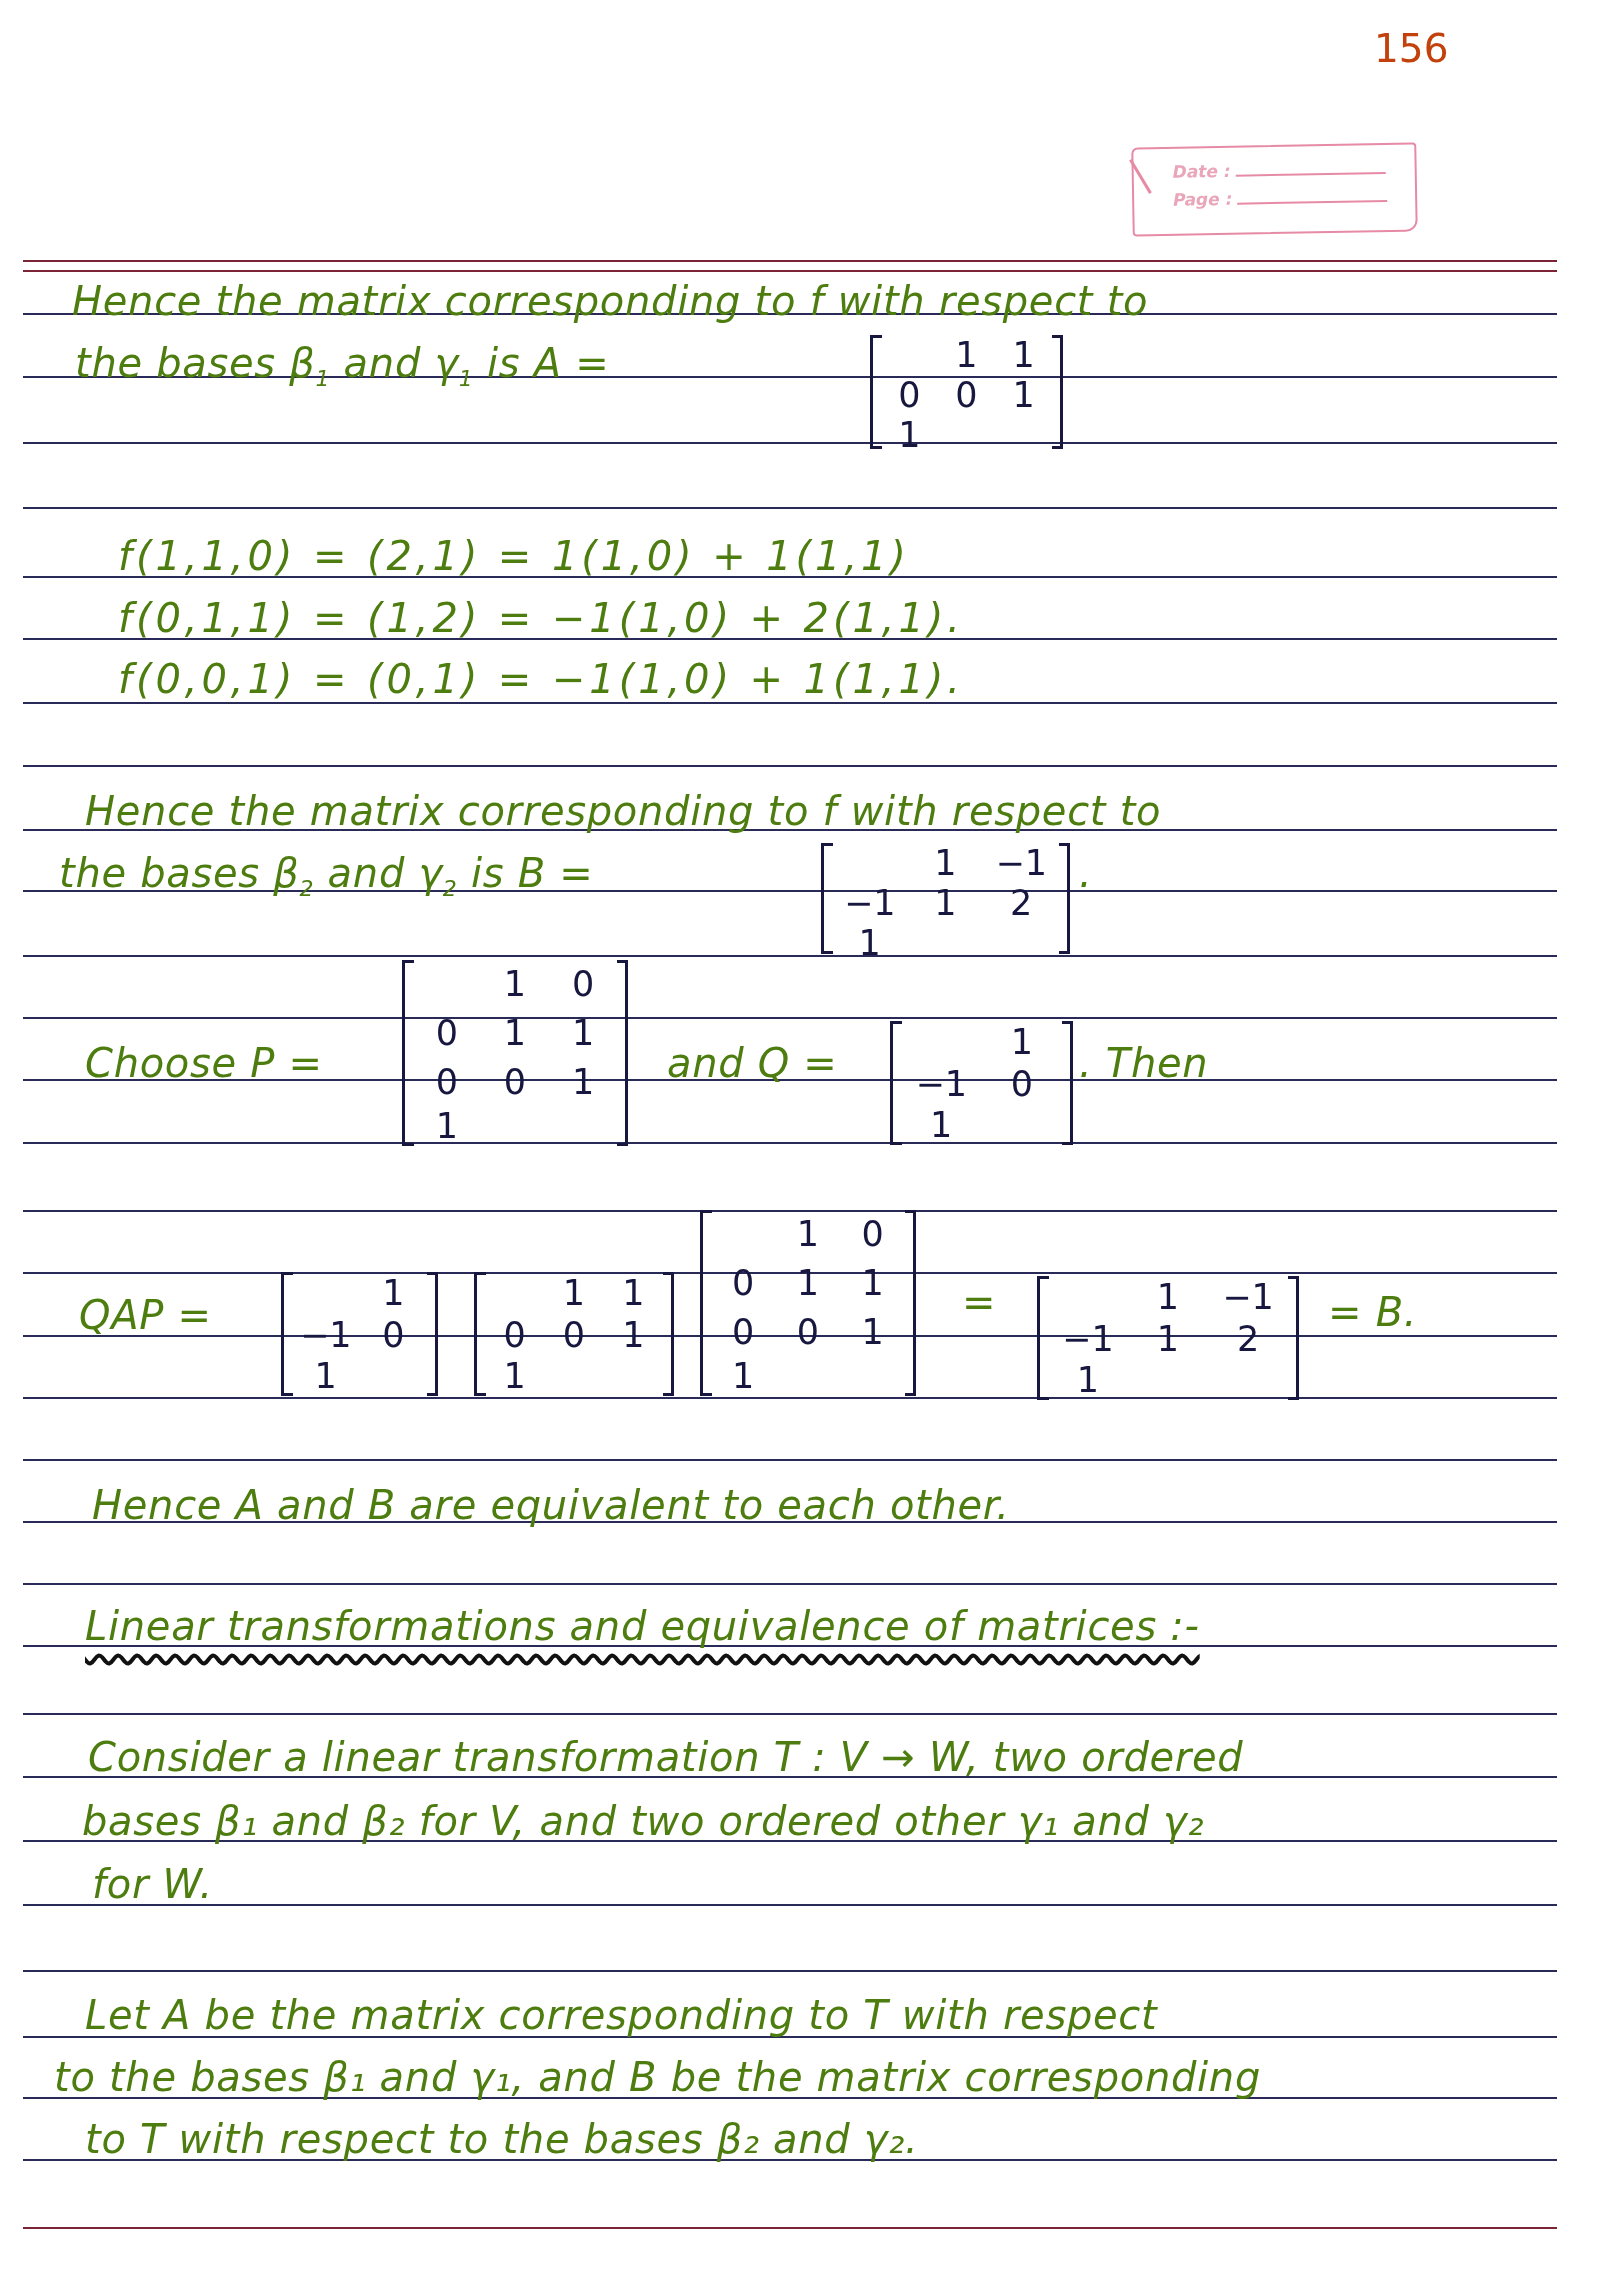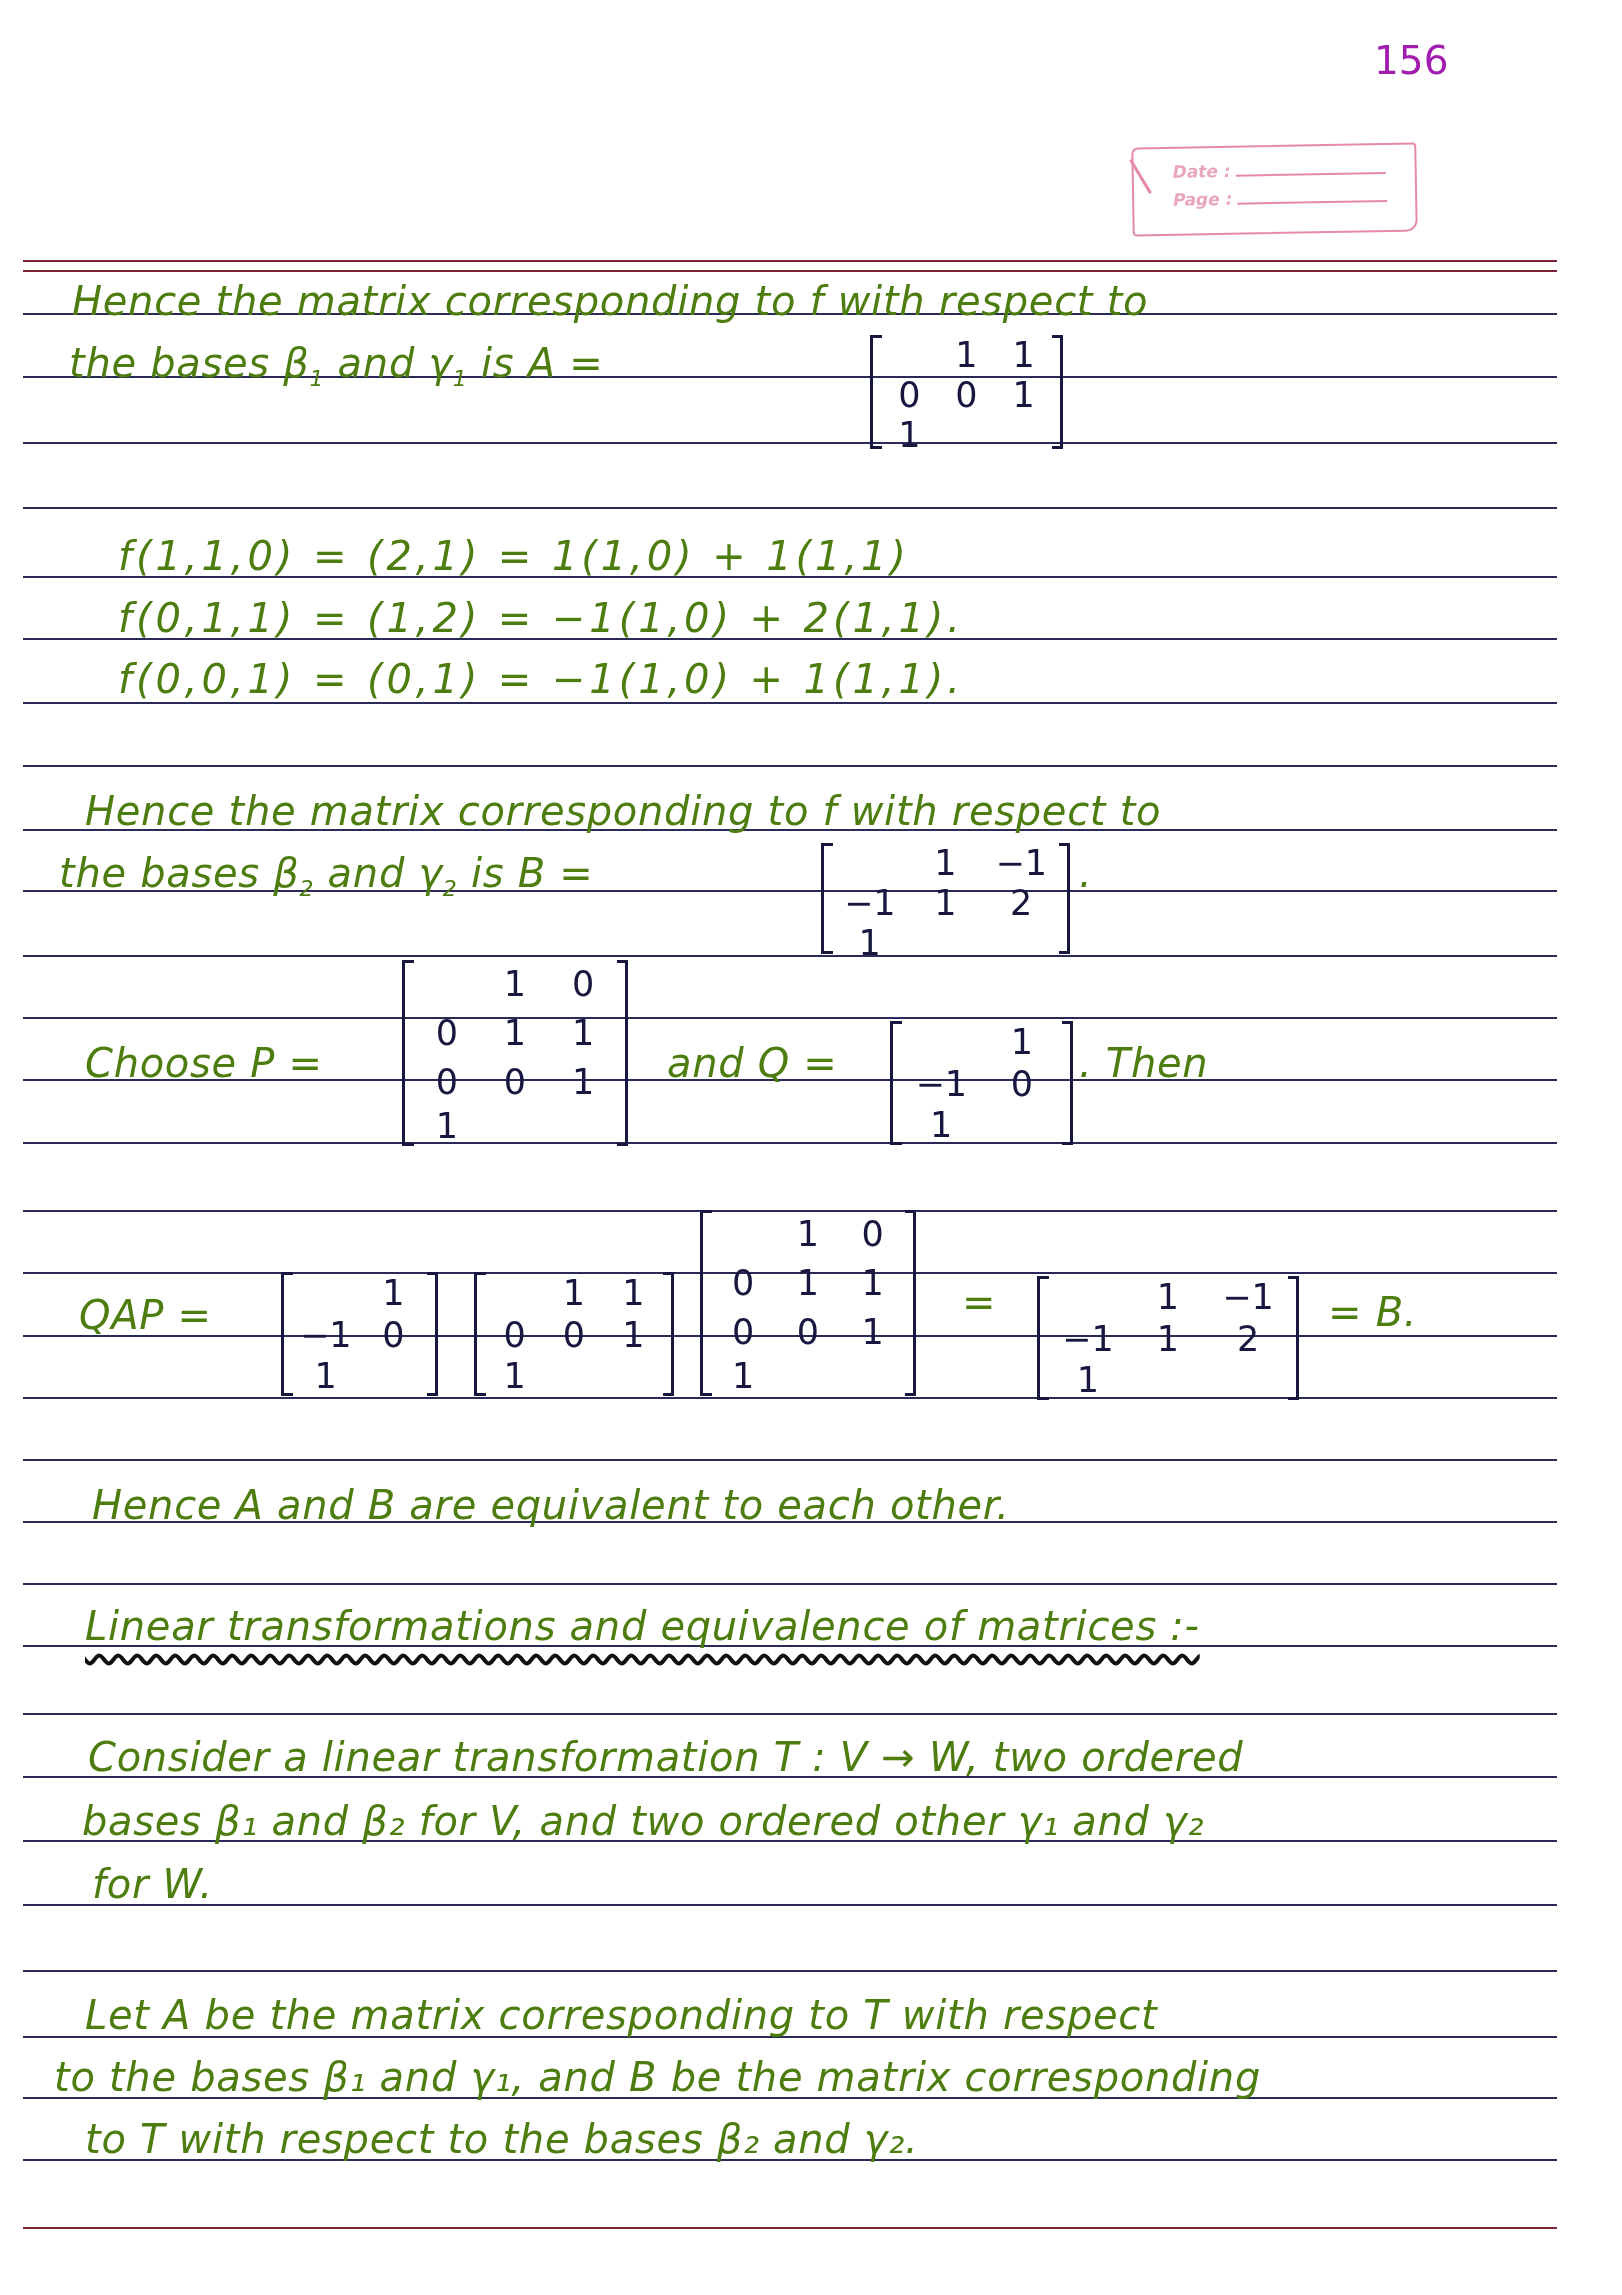--- a/index.html
+++ b/index.html
@@ -5,22 +5,22 @@
     html, body { margin: 0; padding: 0; }
     body {
       width: 1622px; height: 2295px;
       background: #ffffff;
       position: relative;
       overflow: hidden;
       font-family: "DejaVu Sans", sans-serif;
       color: #16163a;
     }
     .page-number {
-      position: absolute; left: 1374px; top: 38px;
-      font-size: 39px; color: #a21caf;
+      position: absolute; left: 1374px; top: 26px;
+      font-size: 39px; color: #c2410c;
     }
     .stamp {
       position: absolute; left: 1132px; top: 145px;
       width: 281px; height: 85px;
       border: 2.6px solid #e68aa6;
       border-radius: 6.5px 3.9px 11.8px 3.9px;
       transform: rotate(-1deg);
     }
     .stamp .pin {
       position: absolute; left: 3.9px; top: 2.6px; width: 18.3px; height: 39px;
@@ -114,21 +114,21 @@
 <div class="rule" style="top:1776px"></div>
 <div class="rule" style="top:1840px"></div>
 <div class="rule" style="top:1904px"></div>
 <div class="rule" style="top:1970px"></div>
 <div class="rule" style="top:2036px"></div>
 <div class="rule" style="top:2097px"></div>
 <div class="rule" style="top:2159px"></div>
 <div class="rule red" style="top:2227px"></div>
 
 <div class="hw" style="left:72px; top:278px">Hence the matrix corresponding to f with respect to</div>
-<div class="hw" style="left:69px; top:340px">
+<div class="hw" style="left:75px; top:340px">
   <span>the bases β</span><sub>1</sub><span> and γ</span><sub>1</sub><span> is A =</span>
 </div>
 <div class="matrix" style="left:870px; top:335px; width:193px; height:114px; grid-template-columns:repeat(3,1fr); grid-template-rows:repeat(2,1fr);">
   <span class="ctl"></span>
     <span class="ctr"></span>
     <span class="cbl"></span>
     <span class="cbr"></span>
   <span class="cell">1</span>
     <span class="cell">1</span>
     <span class="cell">0</span>

